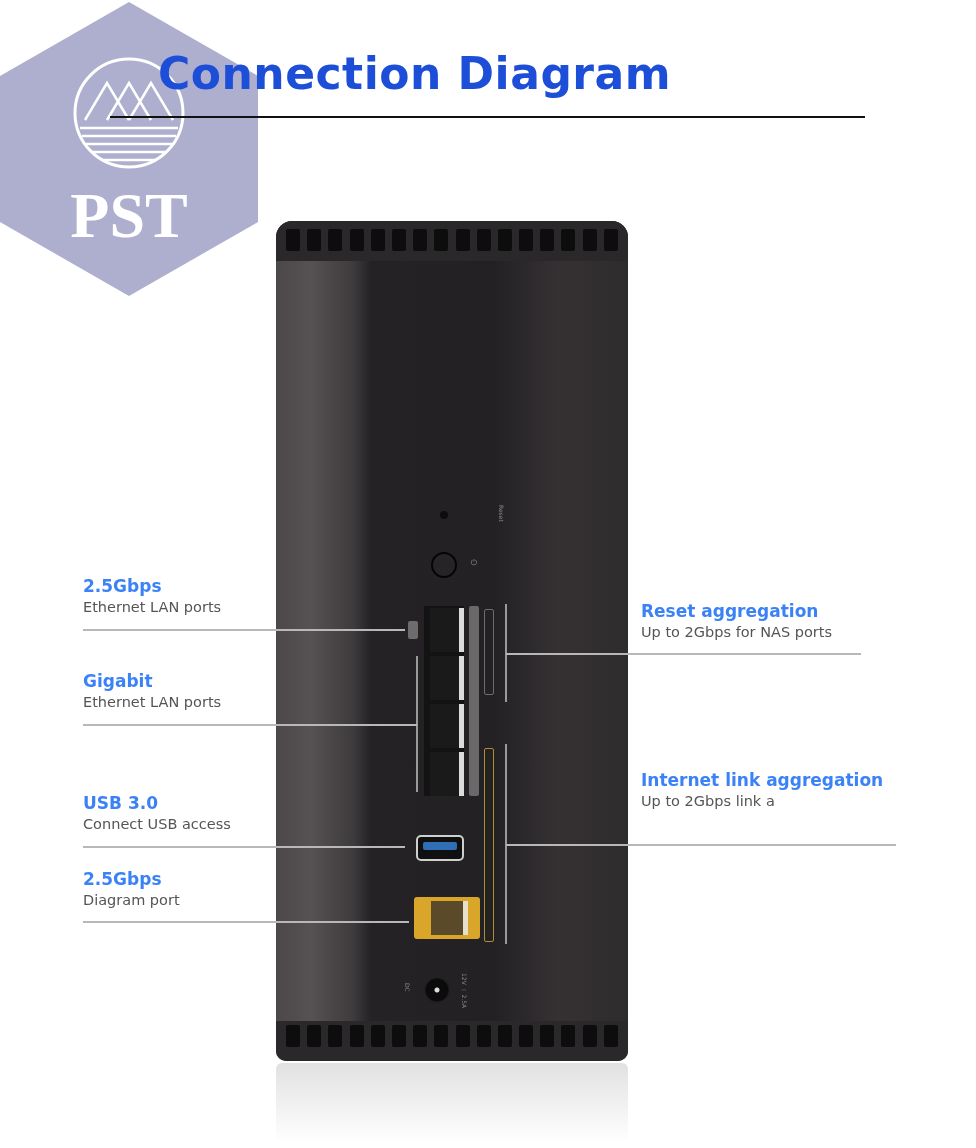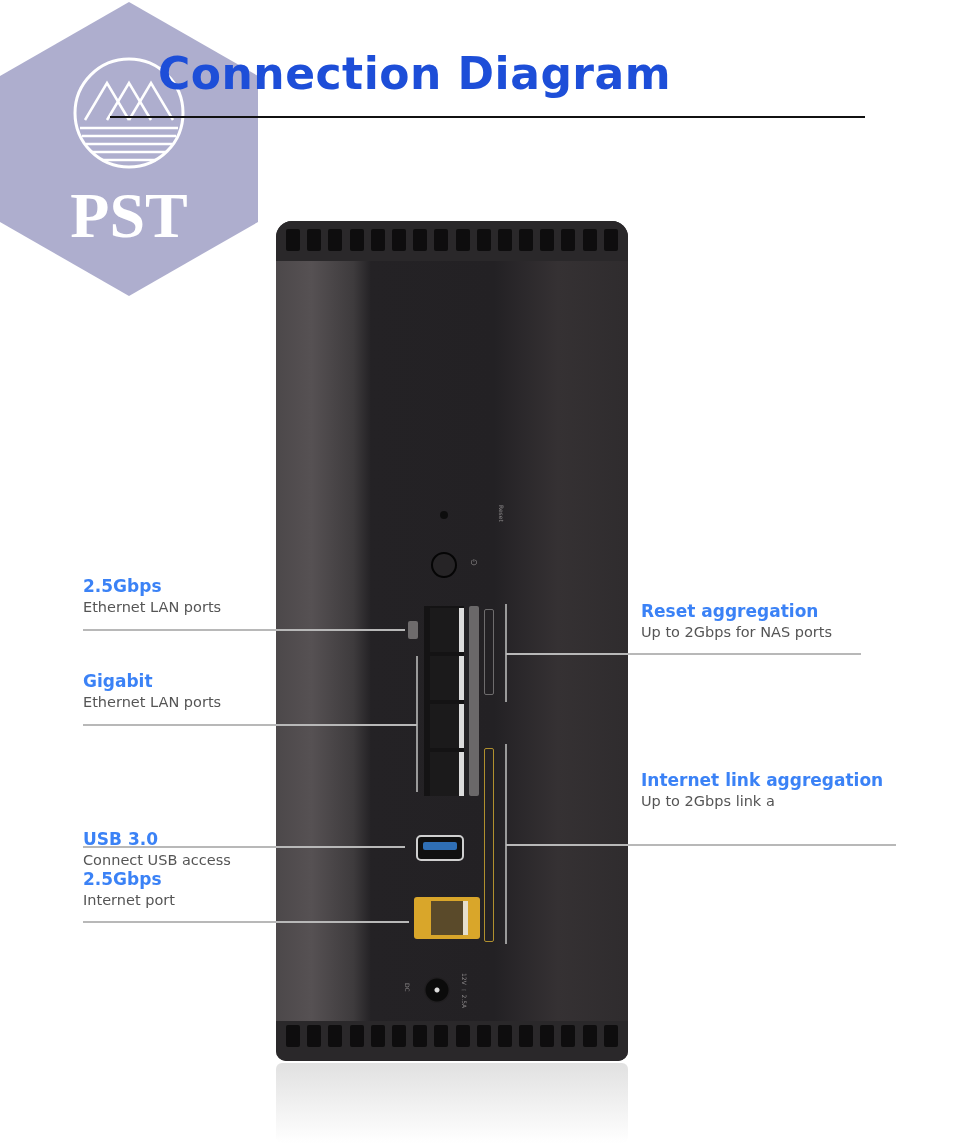--- a/index.html
+++ b/index.html
@@ -158,29 +158,29 @@
   <div class="sub">Ethernet LAN ports</div>
 </div>
 <div class="leader" style="left:83px; top:629px; width:322px;"></div>
 
 <div class="callout" style="left:83px; top:670px;">
   <div class="head">Gigabit</div>
   <div class="sub">Ethernet LAN ports</div>
 </div>
 <div class="leader" style="left:83px; top:724px; width:334px;"></div>
 
-<div class="callout" style="left:83px; top:792px;margin-top:36px;">
+<div class="callout" style="left:83px; top:792px;">
   <div class="head">USB 3.0</div>
   <div class="sub">Connect USB access</div>
 </div>
 <div class="leader" style="left:83px; top:846px; width:322px;"></div>
 
 <div class="callout" style="left:83px; top:868px;">
   <div class="head">2.5Gbps</div>
-  <div class="sub">Internet port</div>
+  <div class="sub">Diagram port</div>
 </div>
 <div class="leader" style="left:83px; top:921px; width:326px;"></div>
 
 <div class="callout" style="left:641px; top:600px;">
   <div class="head">Reset aggregation</div>
   <div class="sub">Up to 2Gbps for NAS ports</div>
 </div>
 <div class="leader" style="left:506px; top:653px; width:355px;"></div>
 
 <div class="callout" style="left:641px; top:769px;">

